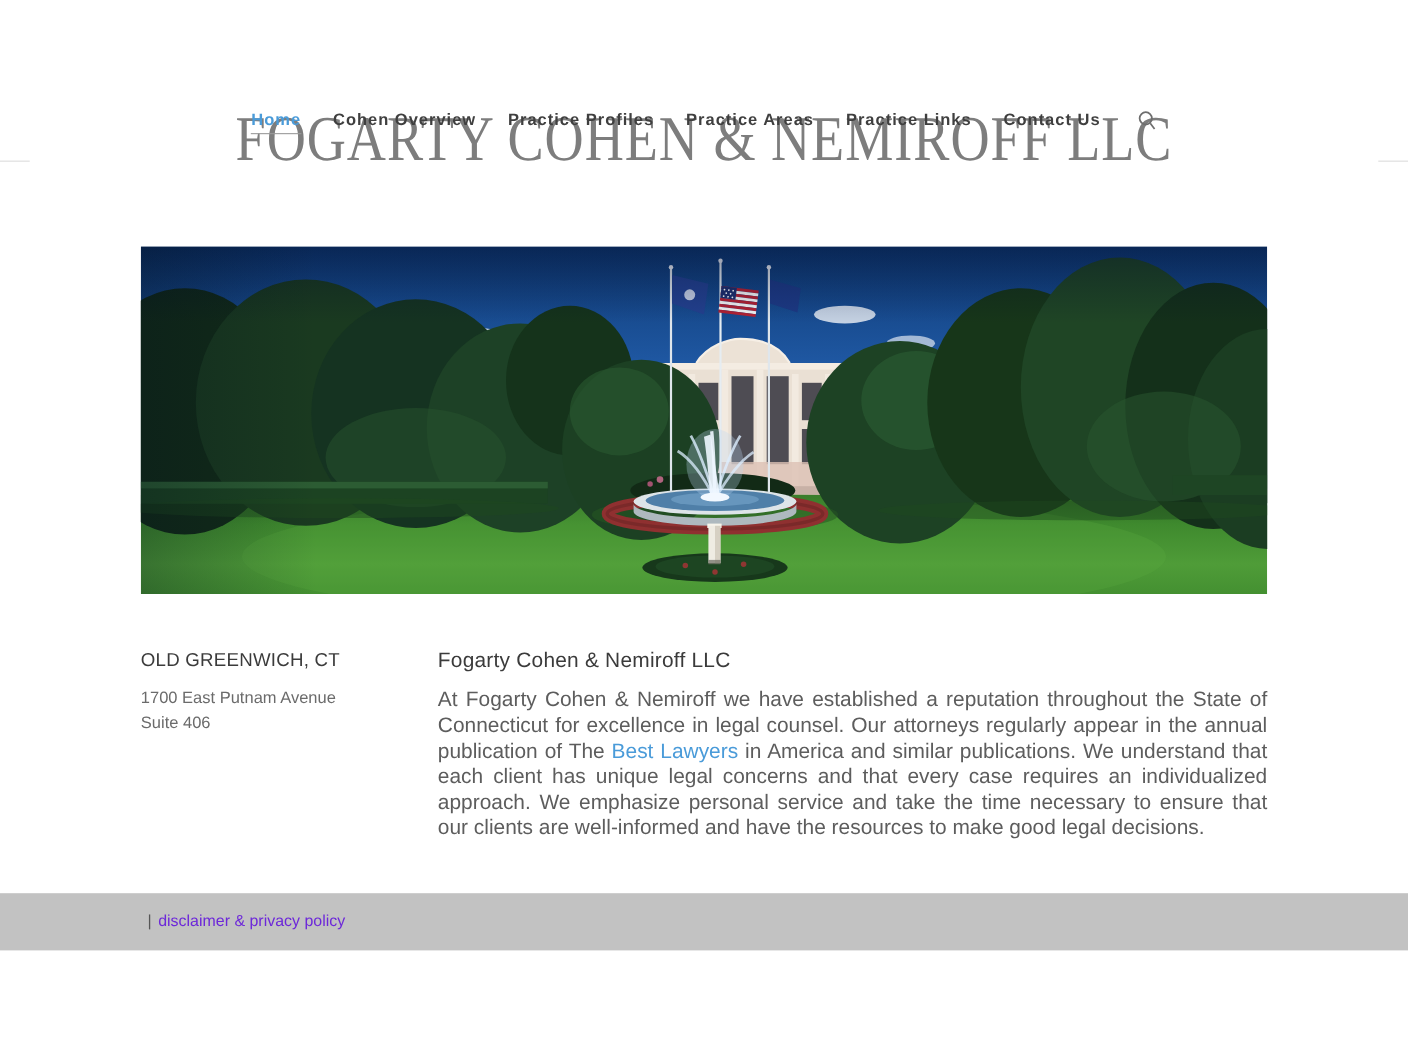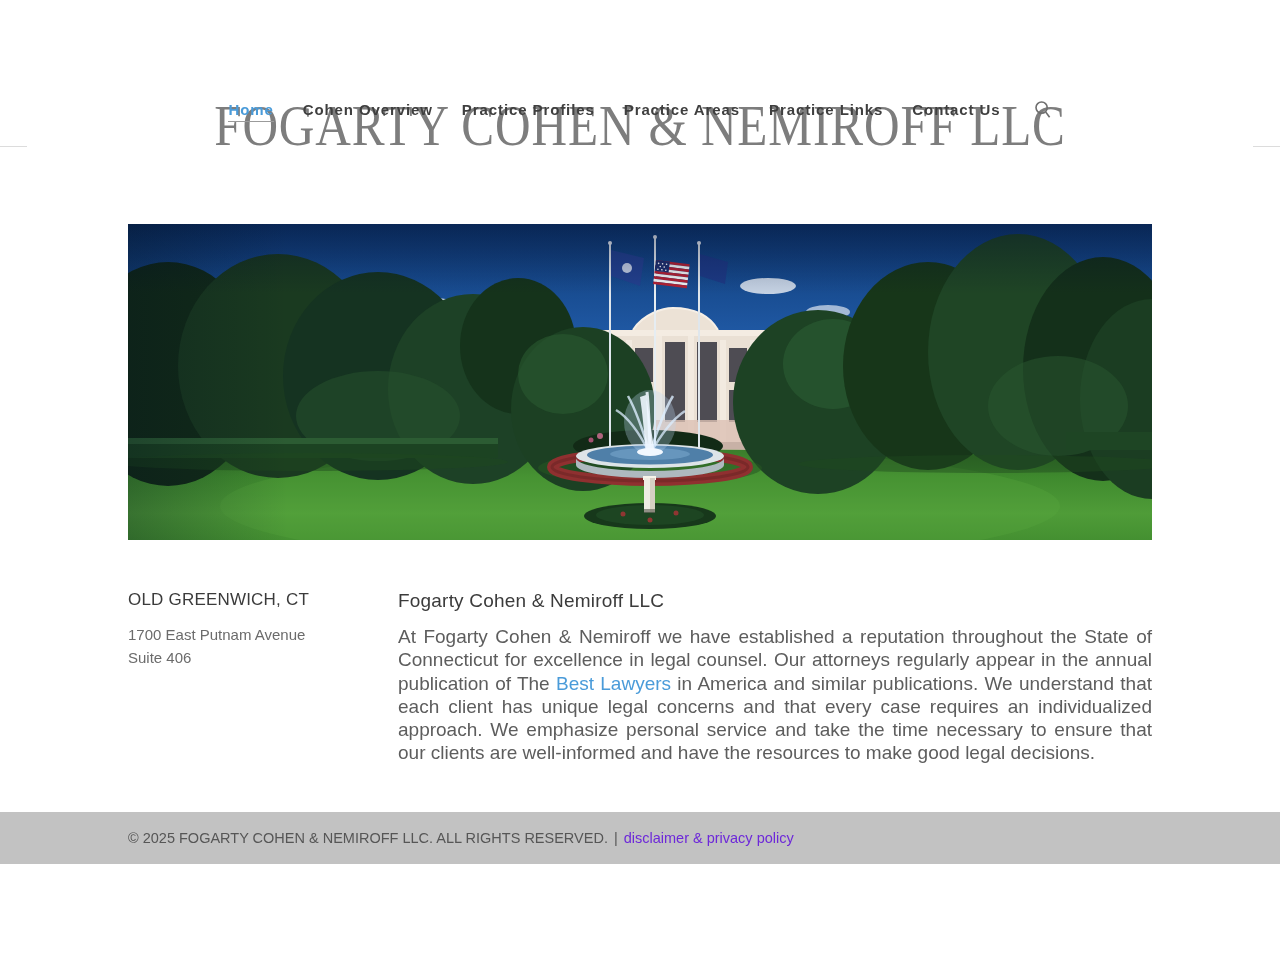--- a/index.html
+++ b/index.html
@@ -347,17 +347,16 @@
   </div>
 
   <div class="col-right">
     <h2 class="intro-heading">Fogarty Cohen &amp; Nemiroff LLC</h2>
     <p class="intro-body"><span>At Fogarty Cohen &amp; Nemiroff we have established a reputation throughout the State of Connecticut for excellence in legal counsel. Our attorneys regularly appear in the annual publication of The </span><a>Best Lawyers</a><span> in America and similar publications. We understand that each client has unique legal concerns and that every case requires an individualized approach. We emphasize personal service and take the time necessary to ensure that our clients are well-informed and have the resources to make good legal decisions.</span></p>
   </div>
 </section>
 
 <footer class="site-footer">
   <div class="footer-inner">
-    <span>© 2025 FOGARTY COHEN &amp; NEMIROFF LLC. ALL RIGHTS RESERVED.</span>
     <span class="sep">|</span>
     <a>disclaimer &amp; privacy policy</a>
   </div>
 </footer>
 
 </body></html>

